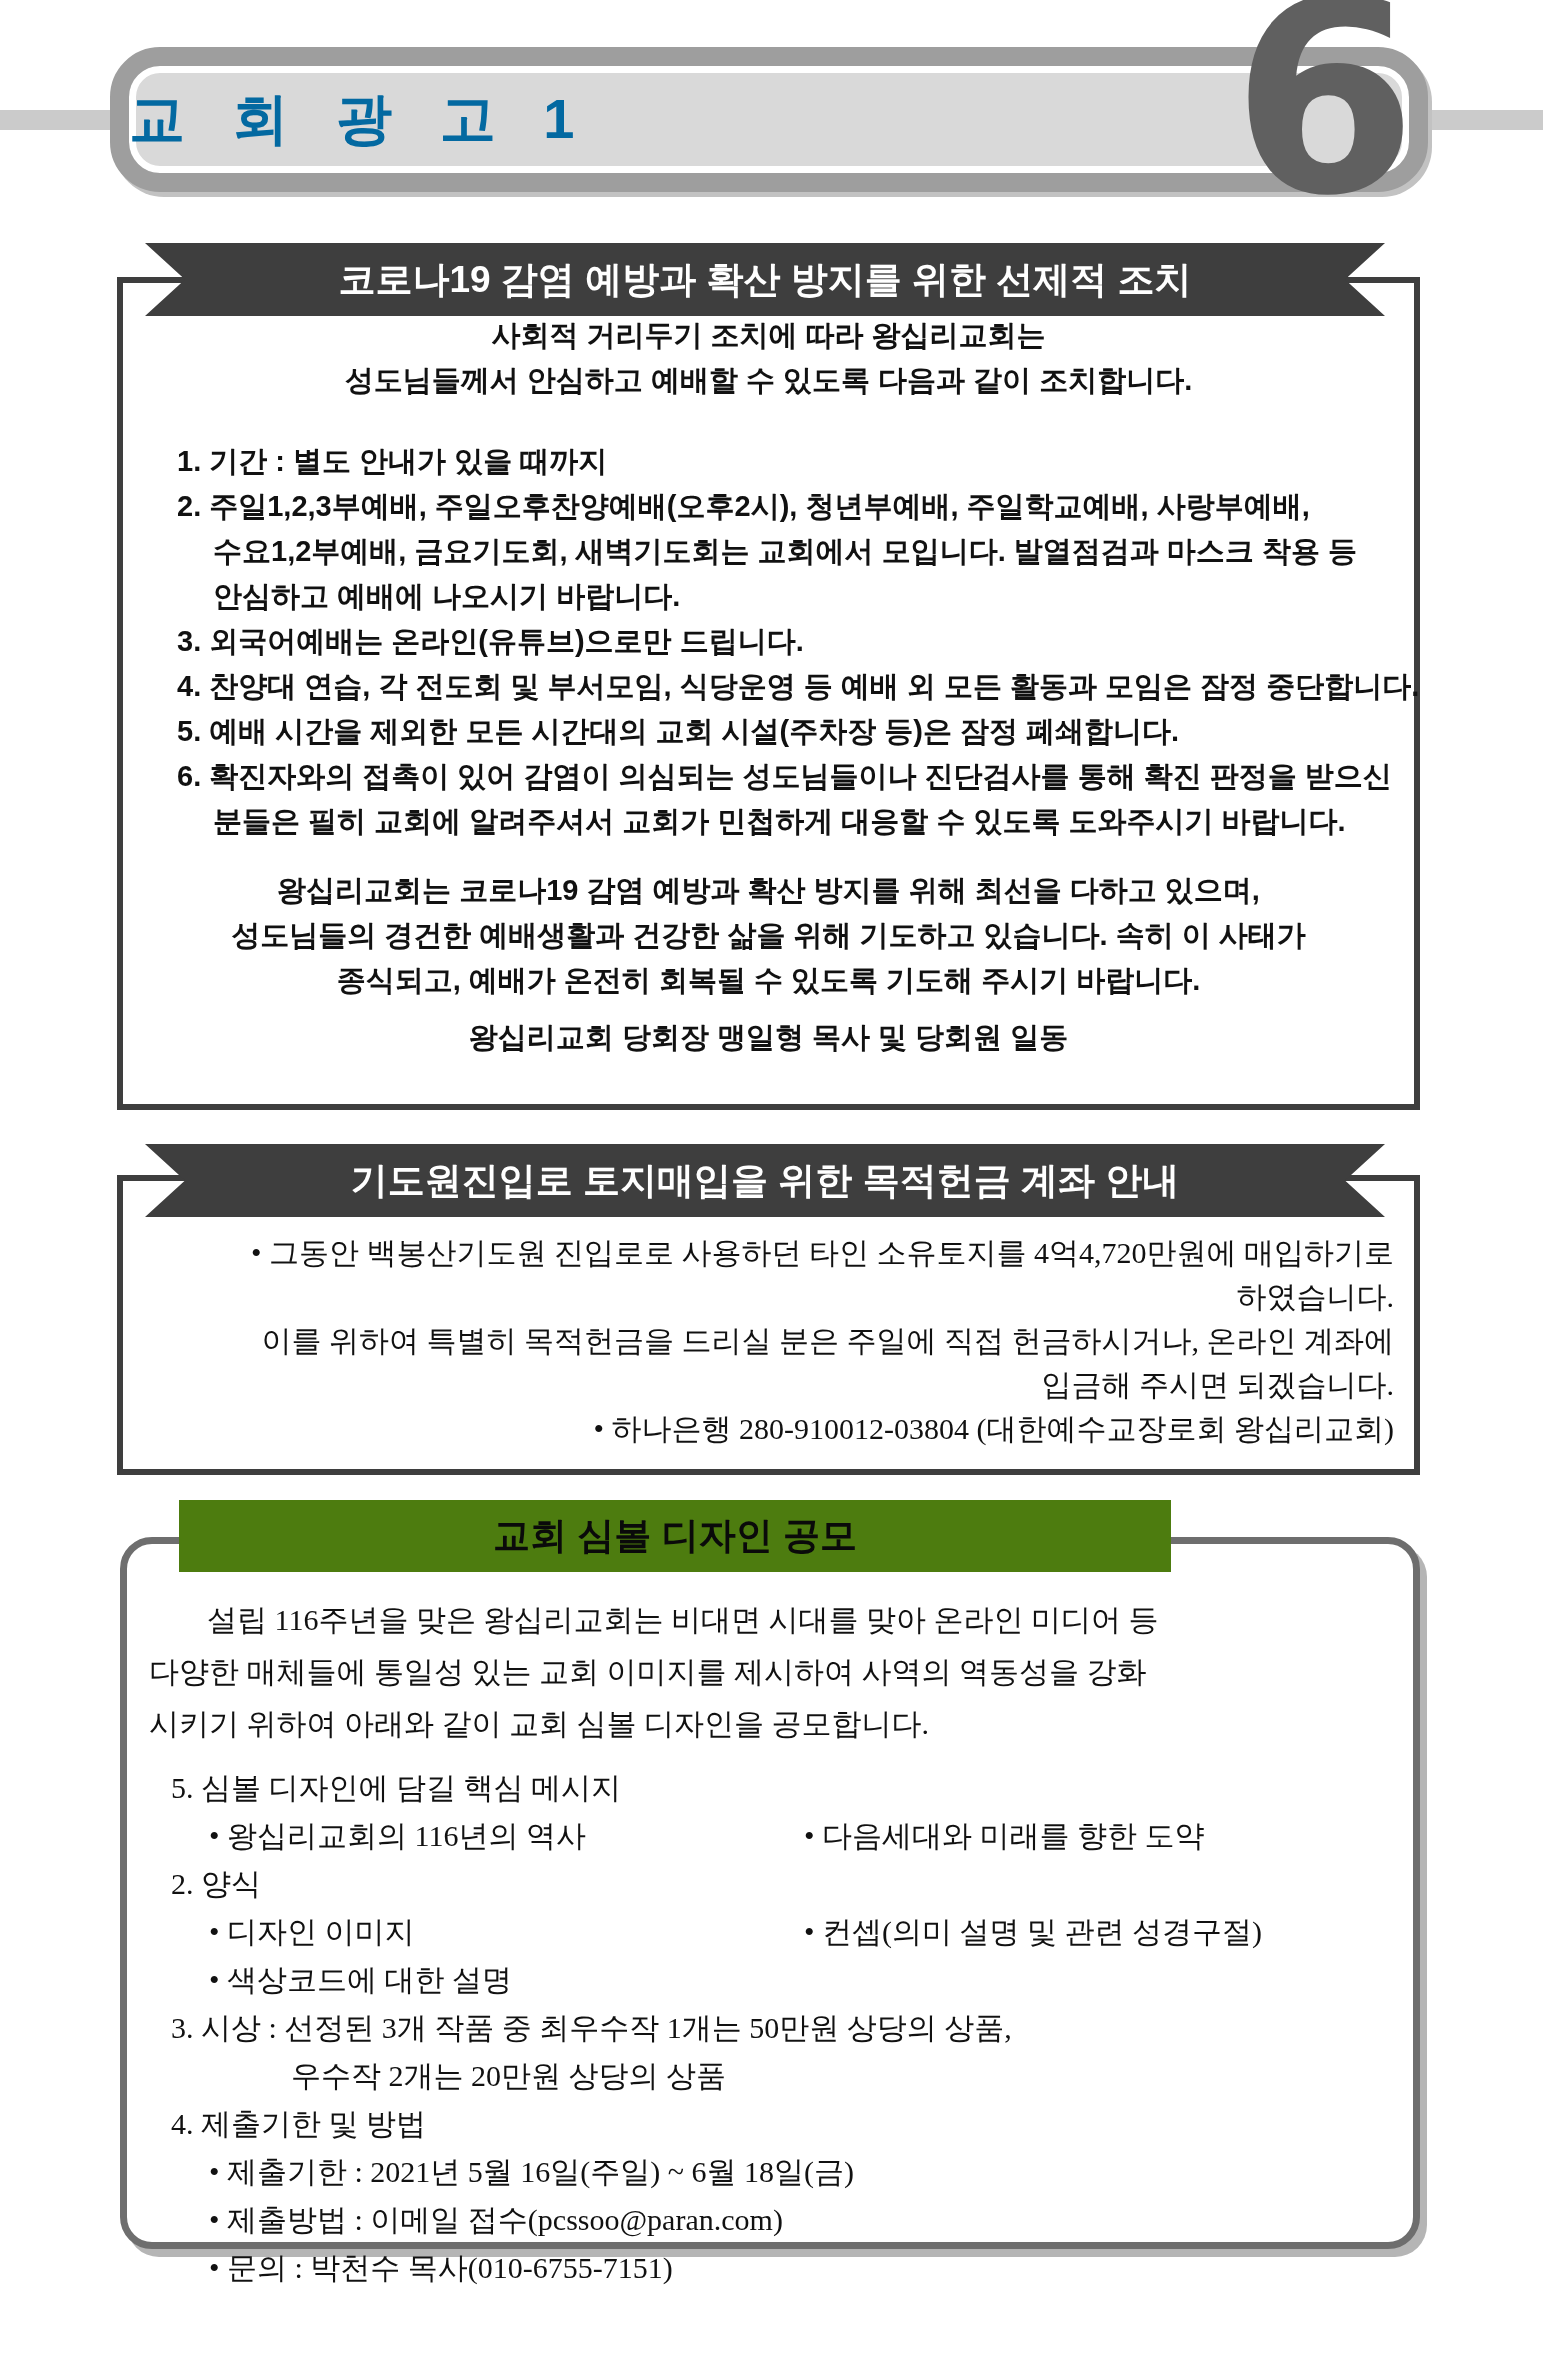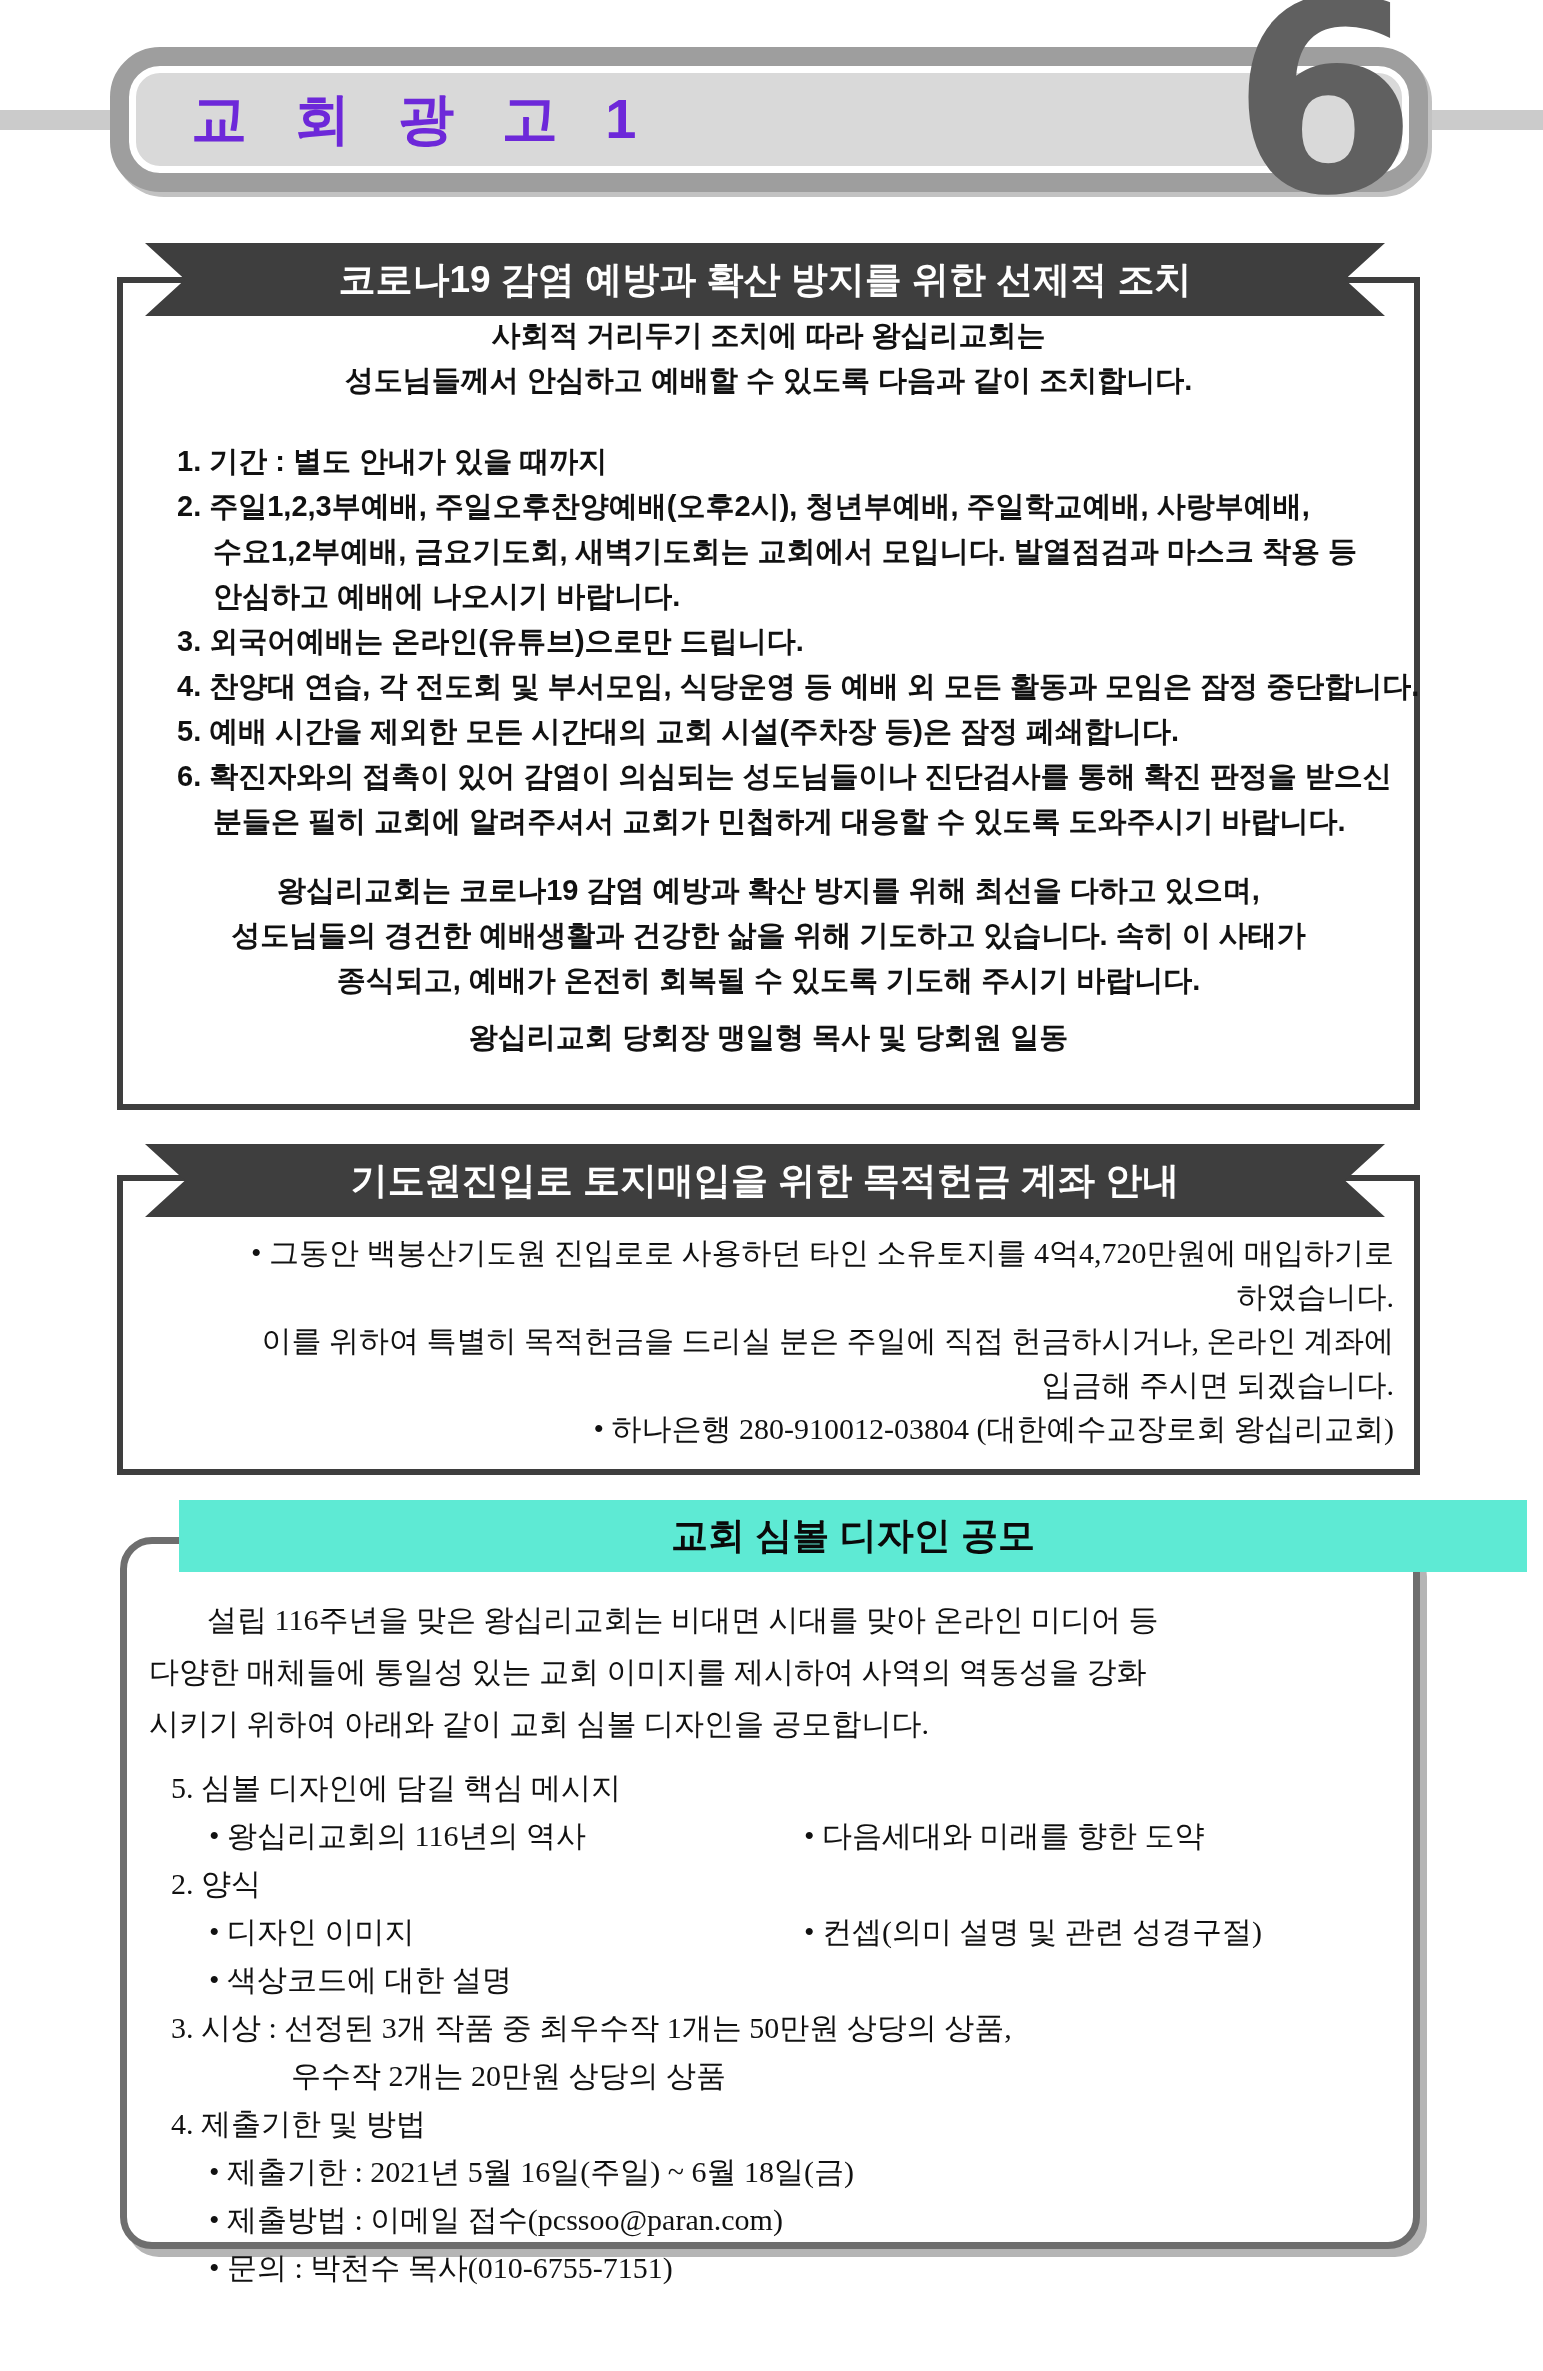--- a/index.html
+++ b/index.html
@@ -14,42 +14,42 @@
     background:#cbcbcb;z-index:0;
   }
   .header-box{
     position:absolute;left:110px;top:47px;width:1318px;height:145px;
     box-sizing:border-box;background:#d9d9d9;
     border:19px solid #9e9e9e;border-radius:50px;
     box-shadow:inset 0 0 0 7px #ffffff, 4px 5px 0 0 #c2c2c2;
     z-index:1;display:flex;align-items:center;
   }
   .header-title{
-    font-size:56px;font-weight:bold;letter-spacing:16px;color:#6d28d9;
-    padding-left:62px;white-space:pre;
+    font-size:56px;font-weight:bold;letter-spacing:16px;color:#0369a1;
+    white-space:pre;
   }
   .page-number{
     position:absolute;left:1232px;top:-34px;z-index:3;
     font-size:266px;line-height:1;font-weight:bold;color:#606060;
     font-family:"DejaVu Sans","Liberation Sans",sans-serif;
   }
   
   .ribbon{
     position:absolute;left:145px;width:1240px;height:73px;z-index:2;
     background:#3e3e3e;color:#ffffff;
     display:flex;align-items:center;justify-content:center;
     font-size:37px;font-weight:bold;white-space:pre;
     clip-path:polygon(0 0,100% 0,calc(100% - 40px) 50%,100% 100%,0 100%,40px 50%);
     text-align:center;
   }
   .ribbon1{top:243px;}
   .ribbon2{top:1144px;}
   .gray-banner{
-    position:absolute;left:179px;top:1500px;width:1348px;height:72px;z-index:2;
-    background:#5eead4;color:#0a0a0a;
+    position:absolute;left:179px;top:1500px;width:992px;height:72px;z-index:2;
+    background:#4d7c0f;color:#0a0a0a;
     display:flex;align-items:center;justify-content:center;
     font-size:37px;font-weight:bold;white-space:pre;
   }
   
   .box{position:absolute;box-sizing:border-box;background:#ffffff;z-index:1;}
   .box1{left:117px;top:277px;width:1303px;height:833px;border:6px solid #3e3e3e;}
   .box2{left:117px;top:1175px;width:1303px;height:300px;border:6px solid #3e3e3e;}
   .box3{
     left:120px;top:1537px;width:1300px;height:712px;
     border:7px solid #6e6e6e;border-radius:32px;

